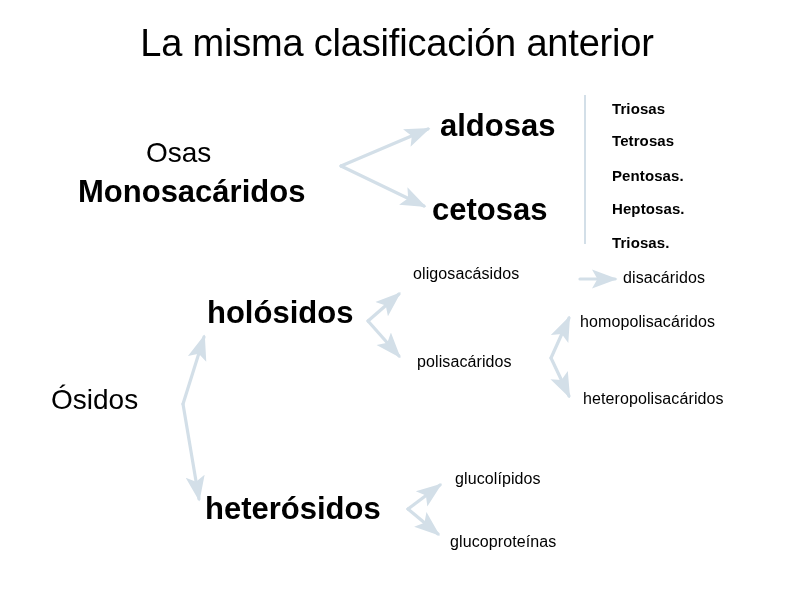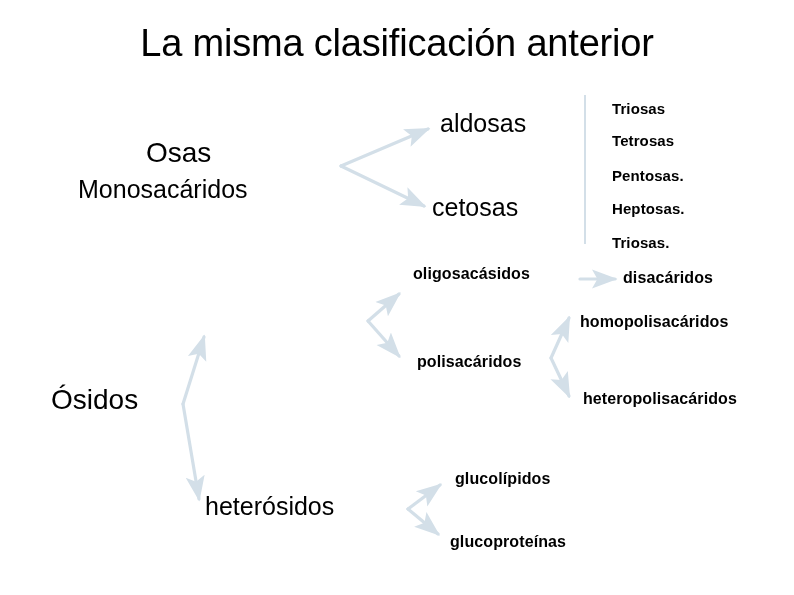--- a/index.html
+++ b/index.html
@@ -35,32 +35,32 @@
     font-size: 38px;
     font-weight: normal;
     letter-spacing: -0.2px;
   }
   
   .big {
     font-size: 28px;
     font-weight: normal;
   }
   .mid {
-    font-size: 25px;
-    font-weight: normal;
+    font-size: 31px;
+    font-weight: bold;
   }
   
   .small-bold {
     font-size: 15px;
     font-weight: bold;
     letter-spacing: 0.1px;
   }
   .small-bold2 {
     font-size: 16px;
-    font-weight: bold;
+    font-weight: normal;
     letter-spacing: 0.1px;
   }
   
   #osas        { left: 146px; top: 138px; }
   #monos       { left: 78px;  top: 176px; }
   #aldosas     { left: 440px; top: 110px; }
   #cetosas     { left: 432px; top: 194px; }
 
   #triosas     { left: 612px; top: 101px; }
   #tetrosas    { left: 612px; top: 133px; }
@@ -140,20 +140,21 @@
   <div class="lbl mid" id="cetosas">cetosas</div>
 
   <div class="lbl small-bold" id="triosas">Triosas</div>
   <div class="lbl small-bold" id="tetrosas">Tetrosas</div>
   <div class="lbl small-bold" id="pentosas">Pentosas.</div>
   <div class="lbl small-bold" id="hexosas">Heptosas.</div>
   <div class="lbl small-bold" id="heptosas">Triosas.</div>
 
   <div class="lbl small-bold2" id="oligo">oligosacásidos</div>
   <div class="lbl small-bold2" id="disac">disacáridos</div>
+  <div class="lbl mid" id="holosidos">holósidos</div>
   <div class="lbl small-bold2" id="homopoli">homopolisacáridos</div>
   <div class="lbl small-bold2" id="polisac">polisacáridos</div>
   <div class="lbl small-bold2" id="heteropoli">heteropolisacáridos</div>
 
   <div class="lbl big" id="osidos">Ósidos</div>
 
   <div class="lbl small-bold2" id="glucolip">glucolípidos</div>
   <div class="lbl small-bold2" id="glucoprot">glucoproteínas</div>
   <div class="lbl mid" id="heterosidos">heterósidos</div>
 

